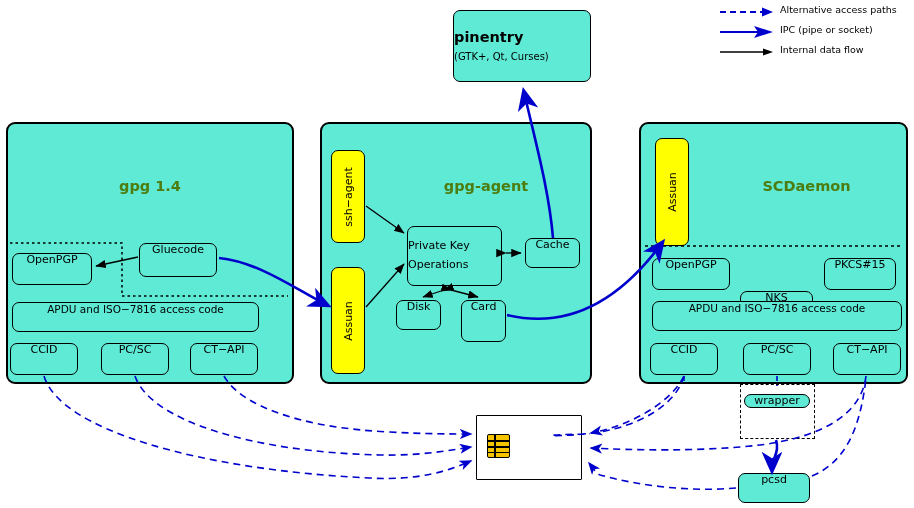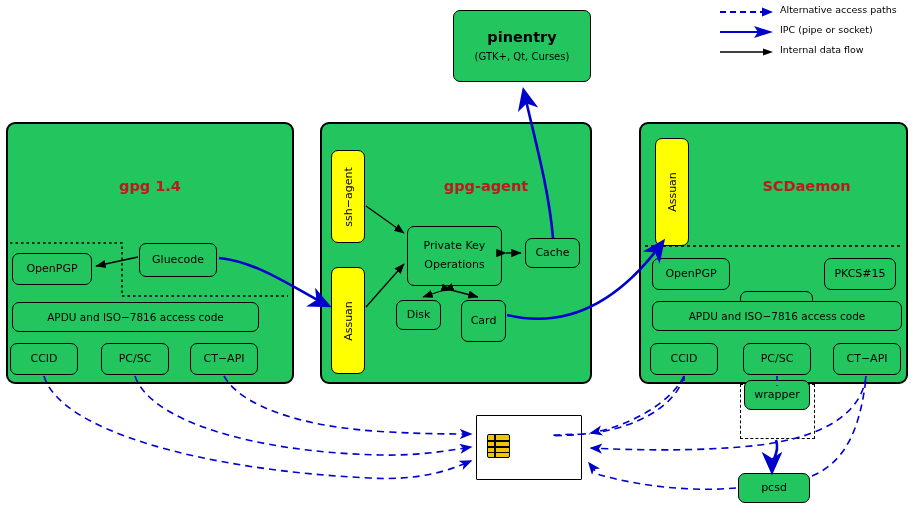--- a/index.html
+++ b/index.html
@@ -1,24 +1,24 @@
 <!DOCTYPE html>
 <html><head>
 <meta charset="utf-8">
 <style>
   html,body{margin:0;padding:0;background:#ffffff;}
   body{width:914px;height:508px;position:relative;overflow:hidden;
        font-family:"DejaVu Sans","Liberation Sans",sans-serif;}
   #canvas{position:absolute;left:0;top:0;width:914px;height:508px;}
   svg.layer{position:absolute;left:0;top:0;width:914px;height:508px;pointer-events:none;}
-  .node{position:absolute;box-sizing:border-box;background:#22c55e;border:1.6px solid #000;
-        border-radius:7px;display:flex;align-items:center;justify-content:center;
+  .node{position:absolute;box-sizing:border-box;background:#5eead4;border:1.6px solid #000;
+        border-radius:7px;display:flex;align-items:flex-start;justify-content:center;
         text-align:center;color:#000;line-height:1.15;}
   .bigbox{border-radius:9px;border-width:2px;}
-  .bigtitle{position:absolute;font-weight:bold;font-size:14.5px;color:#b91c1c;
+  .bigtitle{position:absolute;font-weight:bold;font-size:14.5px;color:#4d7c0f;
             text-align:center;width:100%;left:0;}
   .vnode{position:absolute;box-sizing:border-box;background:#ffff00;border:1.6px solid #000;
          border-radius:7px;}
   .vnode span{position:absolute;left:50%;top:50%;
               transform:translate(-50%,-50%) rotate(-90deg);white-space:nowrap;
               font-size:11px;color:#000;}
   .lbl{font-size:11px;}
   .lbl-sm{font-size:10.5px;}
   .card{position:absolute;background:#ffffff;border:1.8px solid #000;border-radius:1px;
         box-sizing:border-box;}
@@ -143,21 +143,21 @@
     <span>CCID</span>
   </div>
   <div class="node lbl" style="left:743px;top:343px;width:68px;height:32px;">
     <span>PC/SC</span>
   </div>
   <div class="node lbl" style="left:833px;top:343px;width:68px;height:32px;">
     <span>CT−API</span>
   </div>
 
   <div class="dash-black" style="left:740px;top:384px;width:75px;height:55px;"></div>
-  <div class="node lbl" style="left:744px;top:380px;width:66px;height:30px;">
+  <div class="node lbl" style="left:744px;top:394px;width:66px;height:14px;">
     <span>wrapper</span>
   </div>
 
   <div class="node lbl" style="left:738px;top:473px;width:72px;height:30px;">
     <span>pcsd</span>
   </div>
 
   <div class="card" style="left:476px;top:415px;width:106px;height:65px;"></div>
   <div class="chip" style="left:487px;top:434px;width:21px;height:22px;">
     <i style="left:6px;top:0;width:1.6px;height:22px;"></i>

